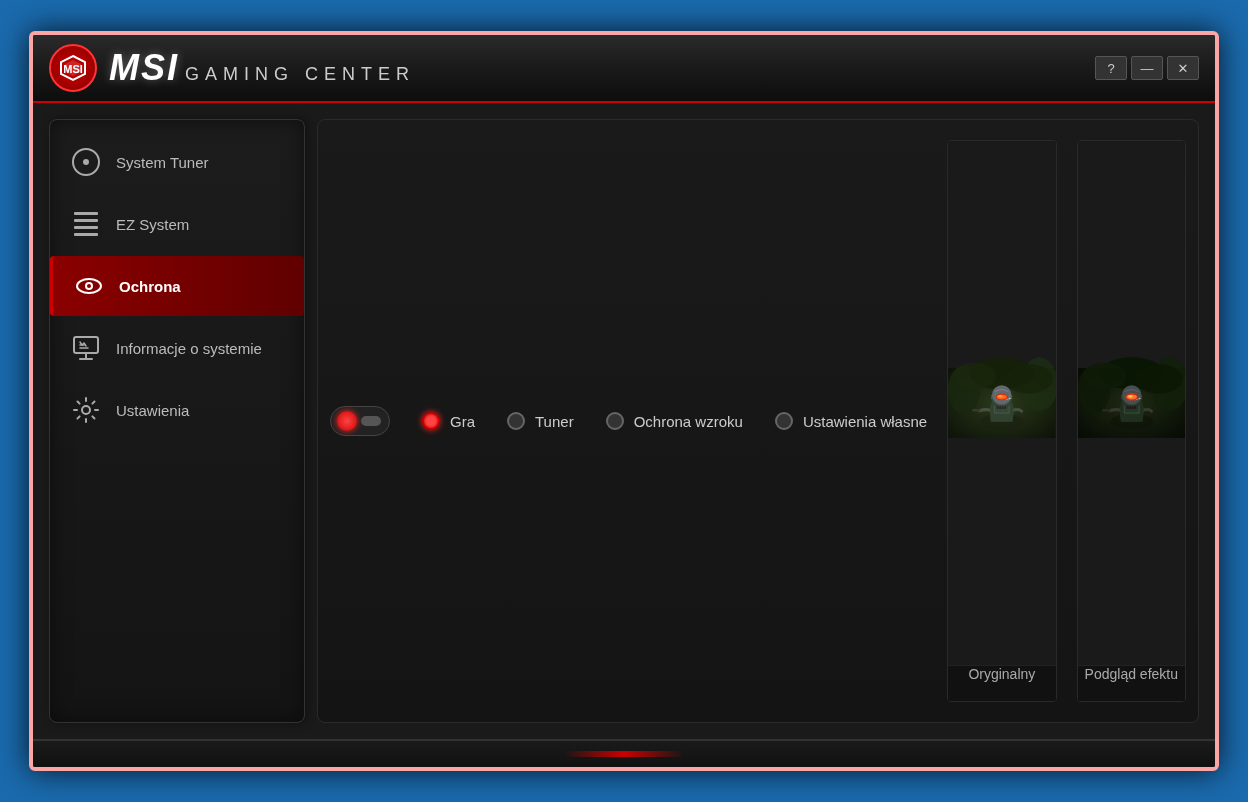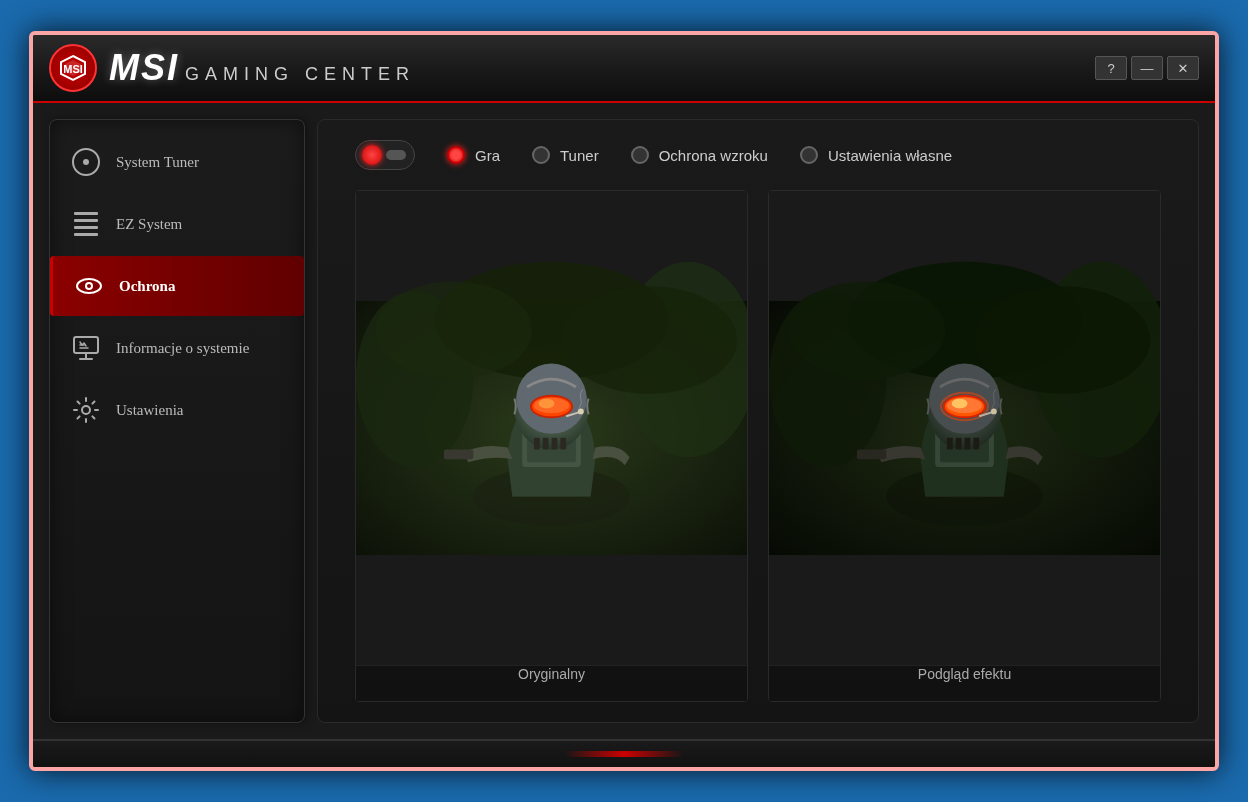--- a/index.html
+++ b/index.html
@@ -123,21 +123,20 @@
       width: 256px;
       background: linear-gradient(180deg, #1c1c1c 0%, #141414 100%);
       border-radius: 8px;
       border: 1px solid #333;
       padding: 12px 0;
       flex-shrink: 0;
       display: flex;
       flex-direction: column;
       gap: 2px;
       box-shadow: inset 0 0 20px rgba(0,0,0,0.5), 2px 0 8px rgba(0,0,0,0.4);
-      font-family: Liberation Serif, serif;
     }
 
     .sidebar-item {
       display: flex;
       align-items: center;
       gap: 14px;
       padding: 14px 20px;
       cursor: pointer;
       border-radius: 4px;
       transition: background 0.2s;
@@ -175,23 +174,23 @@
       font-weight: 600;
     }
 
     
     .content-area {
       flex: 1;
       background: linear-gradient(180deg, #1a1a1a 0%, #141414 100%);
       border-radius: 8px;
       border: 1px solid #2a2a2a;
       margin-left: 12px;
-      padding: 20px 37px;
-      display: flex;
-      flex-direction: column;
+      padding: 20px 12px;
+      display: flex;
+      flex-direction: row;
       gap: 20px;
       overflow: hidden;
     }
 
     
     .profile-row {
       display: flex;
       align-items: center;
       gap: 32px;
       flex-shrink: 0;

